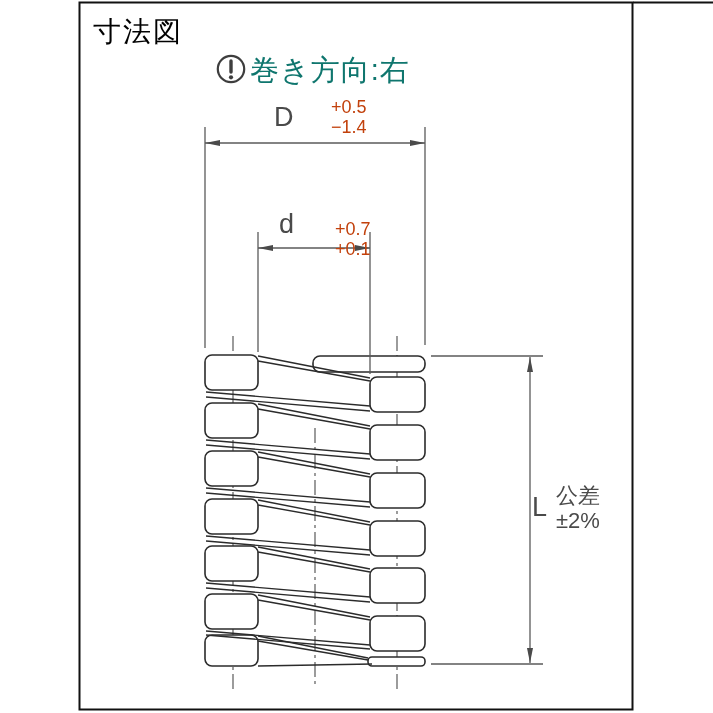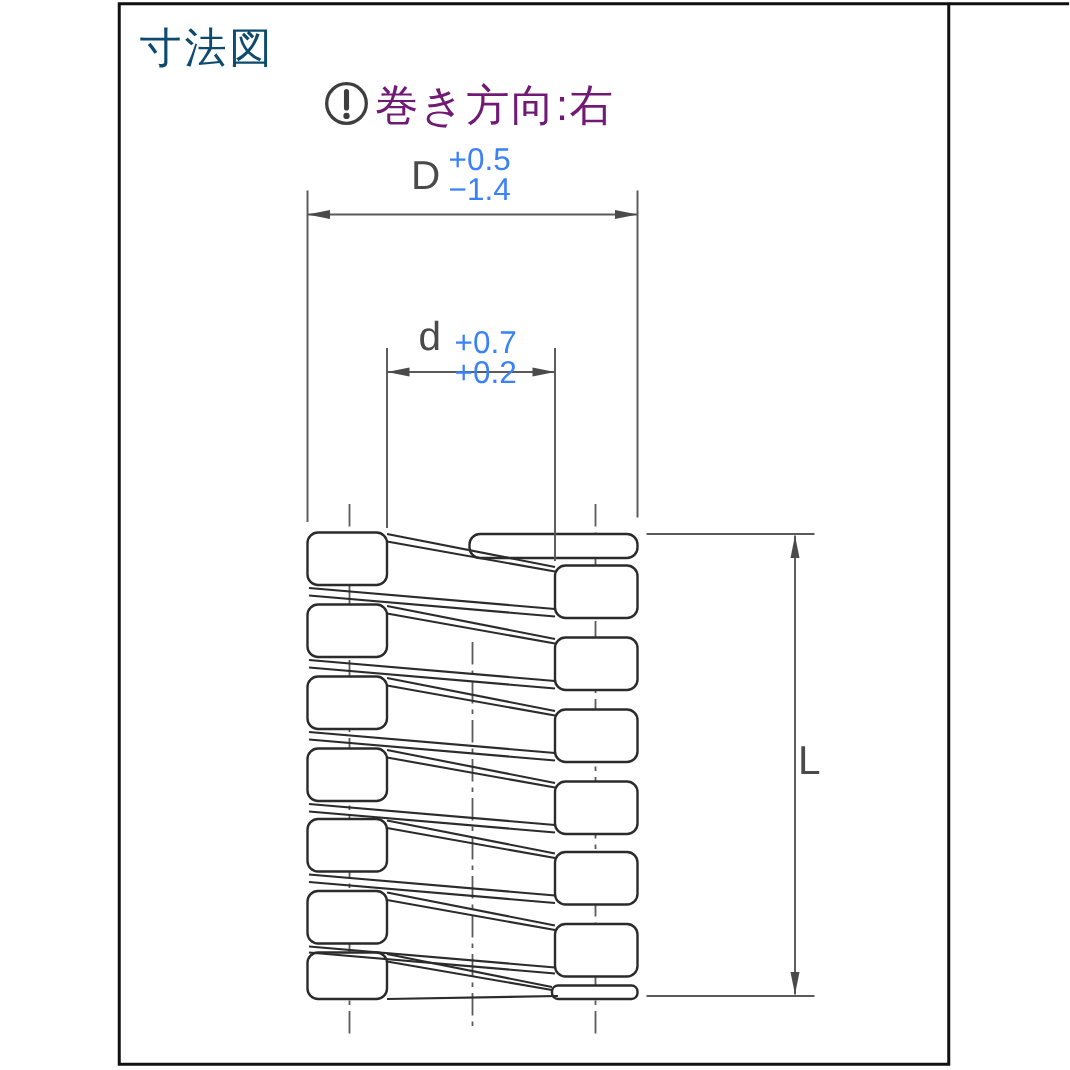--- a/index.html
+++ b/index.html
@@ -6,24 +6,24 @@
   #stage{
     position:relative;
     width:713px;height:713px;
     background:#ffffff;
     font-family:"Liberation Sans","DejaVu Sans",sans-serif;
     color:#3a3a3a;
     overflow:hidden;
   }
   #linework{position:absolute;left:0;top:0;}
   .txt{position:absolute;white-space:nowrap;color:#3a3a3a;}
-  .title{font-size:28px;letter-spacing:2px;color:#0c4a6e;}
-  .note{font-size:29px;color:#701a75;letter-spacing:1px;}
+  .title{font-size:28px;letter-spacing:2px;color:#000000;}
+  .note{font-size:29px;color:#0f766e;letter-spacing:1px;}
   .dimletter{font-size:27px;color:#4a4a4a;}
-  .tolstack{font-size:21px;line-height:20px;color:#3b82f6;}
+  .tolstack{font-size:18px;line-height:20px;color:#c2410c;margin-left:32px;}
   .ltolstack{font-size:22px;line-height:25px;color:#4a4a4a;}
 </style>
 </head>
 <body>
 
 <div id="stage">
 
   <svg id="linework" width="713" height="713" viewBox="0 0 713 713">
 
     <g stroke="#111111" fill="none">
@@ -133,18 +133,22 @@
 
   <div class="txt dimletter" style="left:274px;top:102px;">D</div>
   <div class="txt tolstack" style="left:299px;top:97px;">
     <div>+0.5</div>
     <div>−1.4</div>
   </div>
 
   <div class="txt dimletter" style="left:279px;top:209px;">d</div>
   <div class="txt tolstack" style="left:303px;top:219px;">
     <div>+0.7</div>
-    <div>+0.2</div>
+    <div>+0.1</div>
   </div>
 
   <div class="txt dimletter" style="left:532px;top:492px;">L</div>
+  <div class="txt ltolstack" style="left:556px;top:483px;">
+    <div>公差</div>
+    <div>±2%</div>
+  </div>
 
 </div>
 
 </body></html>

